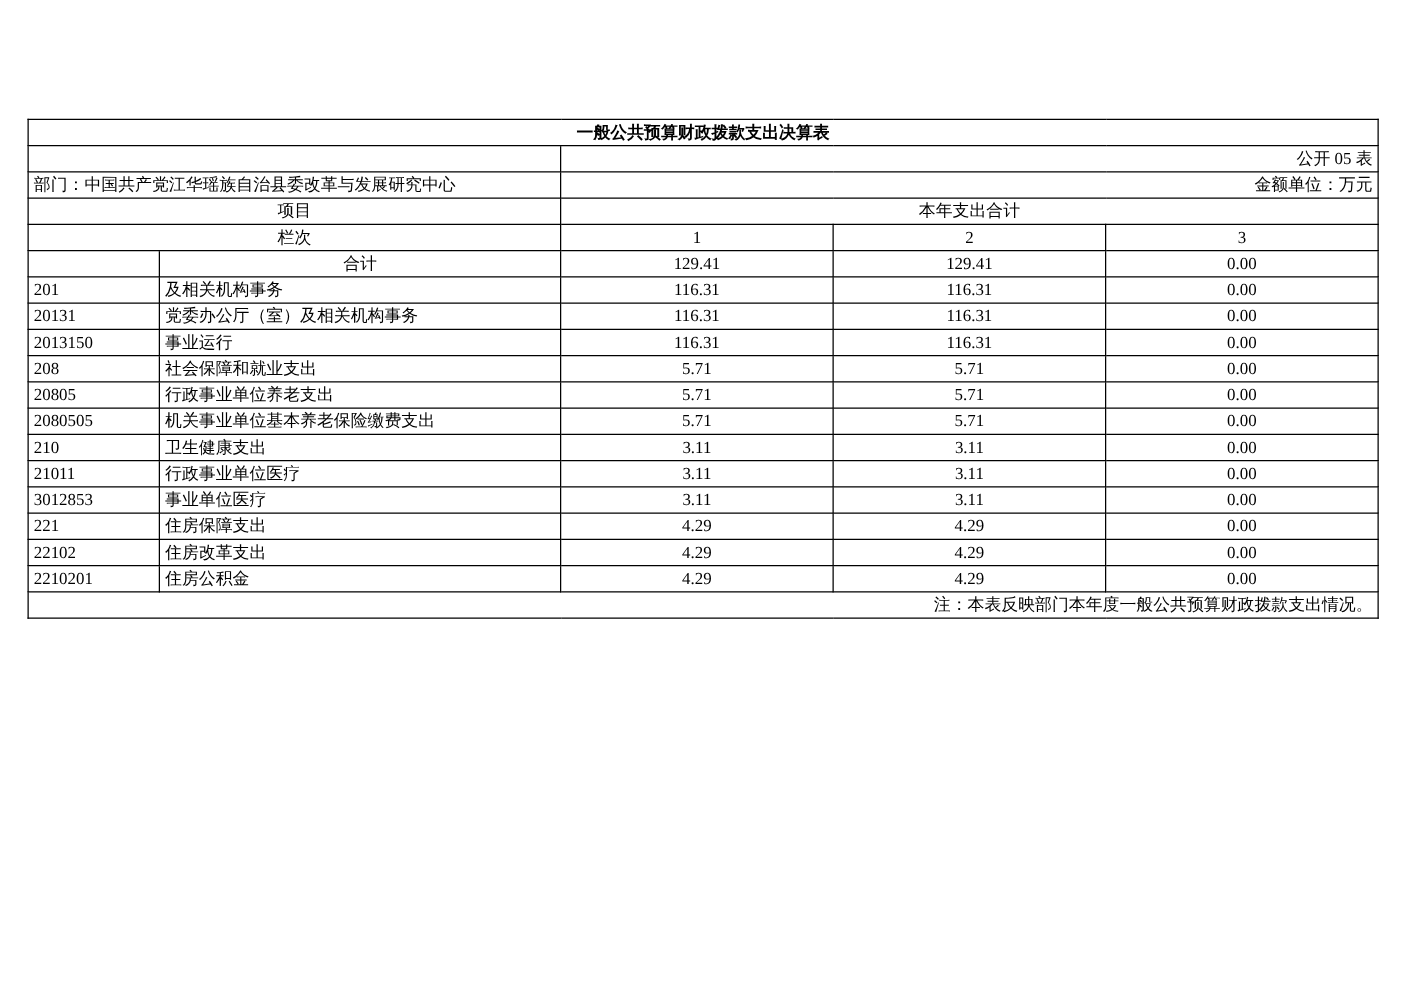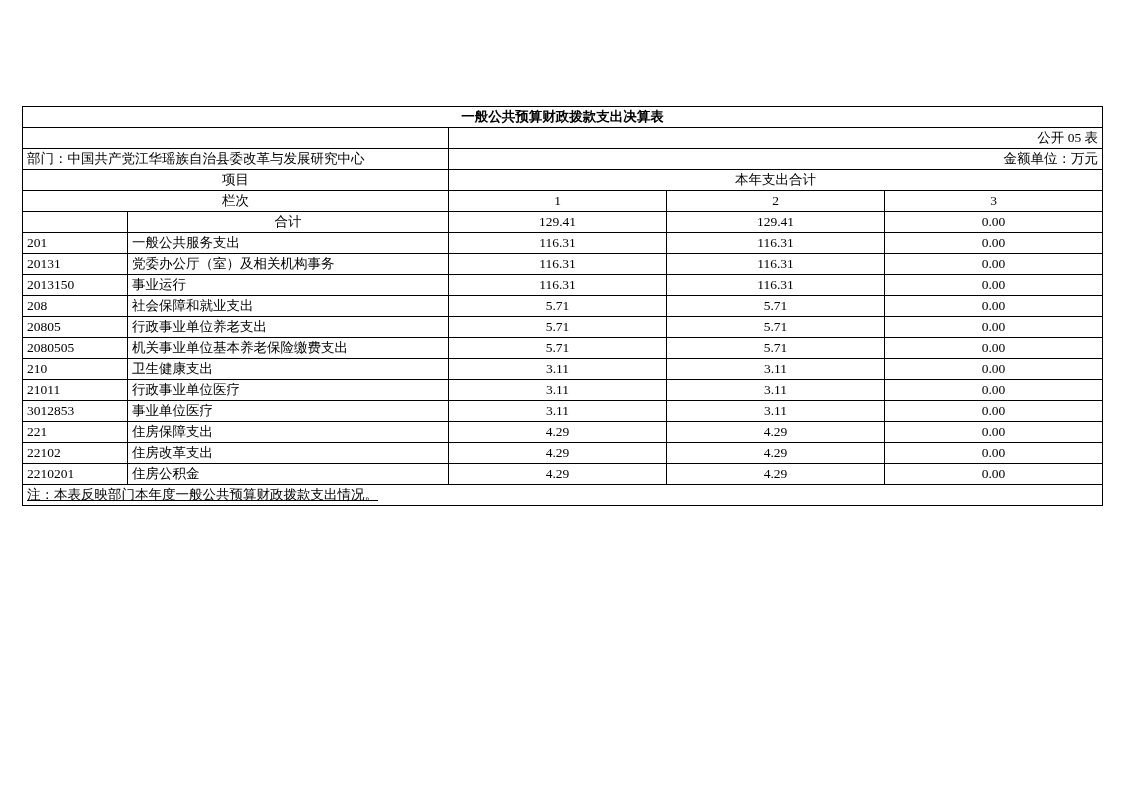--- a/index.html
+++ b/index.html
@@ -10,21 +10,21 @@
   body {
     width: 1122px;
     height: 793px;
     font-family: "Liberation Serif", "DejaVu Serif", serif;
     color: #000000;
     position: relative;
   }
   .page {
     position: absolute;
     left: 0;
-    top: 15px;
+    top: 4px;
     width: 1122px;
     height: 670px;
     overflow: hidden;
   }
   .doc {
     position: absolute;
     left: 22px;
     top: 91px;
     width: 1080px;
   }
@@ -91,25 +91,24 @@
   }
   .name-cell {
     text-align: left;
     padding-left: 10px;
   }
   .num-cell {
     text-align: center;
     padding-right: 8px;
   }
   .note-cell {
-    text-align: left;
+    text-align: right;
     padding-left: 8px;
     font-size: 13.5px;
     height: 23px;
-    text-decoration: underline;
   }
 </style>
 </head>
 <body>
 
 <div class="page">
   <div class="doc">
     <table class="sheet">
       <colgroup>
         <col style="width:105px">
@@ -144,21 +143,21 @@
       <tbody id="rows-body">
           <tr>
             <td class="code-cell"></td>
             <td class="row-label-center">合计</td>
             <td class="num-cell">129.41</td>
             <td class="num-cell">129.41</td>
             <td class="num-cell">0.00</td>
           </tr>
           <tr>
             <td class="code-cell">201</td>
-            <td class="name-cell">一般公共服务支出</td>
+            <td class="name-cell">及相关机构事务</td>
             <td class="num-cell">116.31</td>
             <td class="num-cell">116.31</td>
             <td class="num-cell">0.00</td>
           </tr>
           <tr>
             <td class="code-cell">20131</td>
             <td class="name-cell">党委办公厅（室）及相关机构事务</td>
             <td class="num-cell">116.31</td>
             <td class="num-cell">116.31</td>
             <td class="num-cell">0.00</td>

